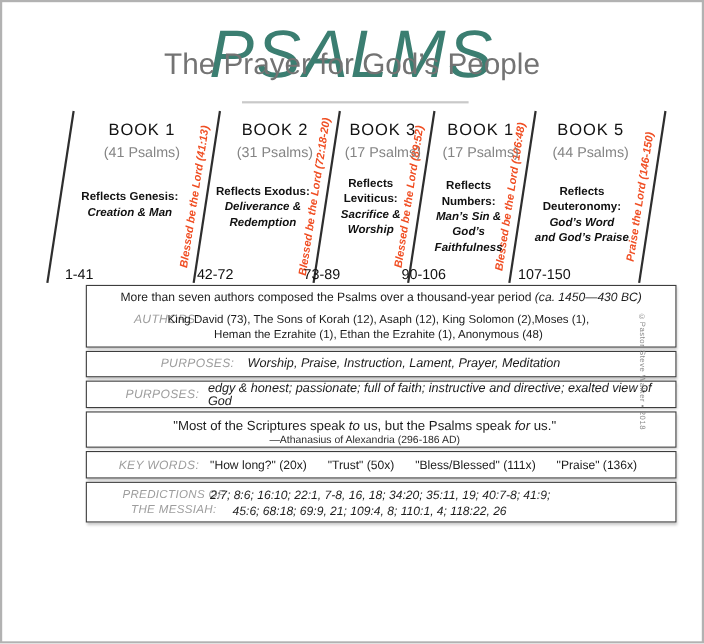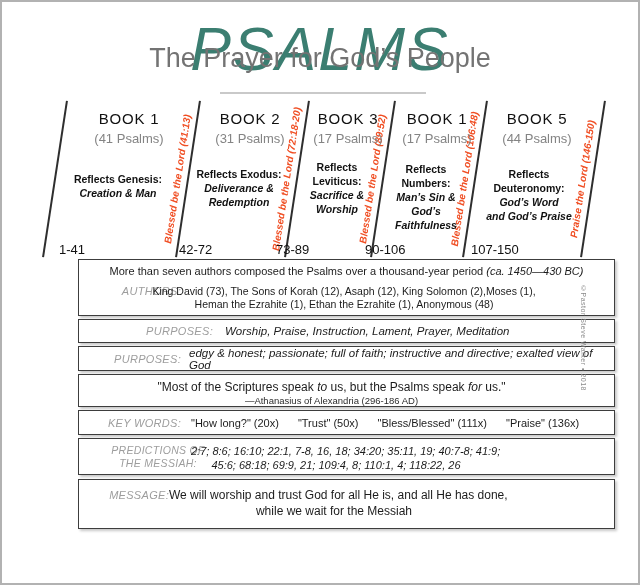--- a/index.html
+++ b/index.html
@@ -184,21 +184,16 @@
     </div>
   </div>
 
   <div class="ibox" style="top:436px;height:37px">
     <div class="b6-label rowlabel pre">PREDICTIONS OF
 THE MESSIAH:</div>
     <div class="b6-content pre">2:7; 8:6; 16:10; 22:1, 7-8, 16, 18; 34:20; 35:11, 19; 40:7-8; 41:9;
 45:6; 68:18; 69:9, 21; 109:4, 8; 110:1, 4; 118:22, 26</div>
   </div>
 
-  <div class="ibox" style="top:477px;height:50px">
-    <div class="b7-label rowlabel">MESSAGE:</div>
-    <div class="b7-content pre">We will worship and trust God for all He is, and all He has done,
-while we wait for the Messiah</div>
-  </div>
 
   <div class="copyright">©Pastor Steve Walker • 2018</div>
 
 </div>
 
 </body></html>

